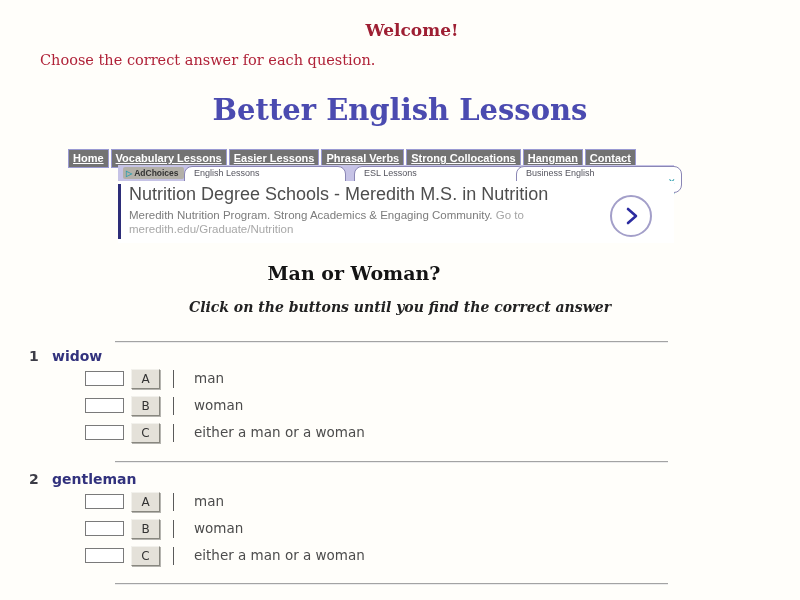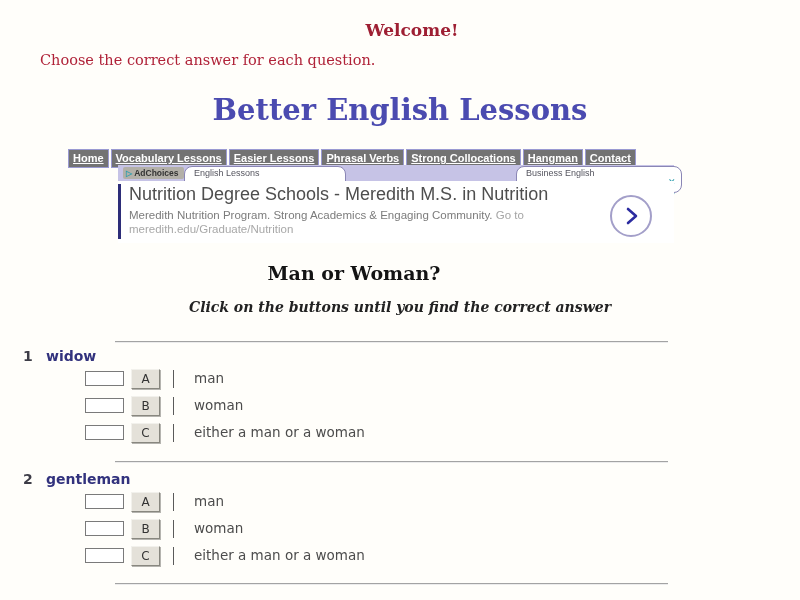--- a/index.html
+++ b/index.html
@@ -116,21 +116,21 @@
     position:absolute; left:115px; width:553px; height:2px;
     border-top:1px solid #a3a3a3; border-bottom:1px solid #ececec;
   }
   .rule-1 { top:341px; }
   .rule-2 { top:461px; }
   .rule-3 { top:583px; }
   .question { position:absolute; left:0; width:800px; }
   .q-1 { top:349px; }
   .q-2 { top:472px; }
   .q-head {
-    margin-left:23px; height:16px;
+    margin-left:29px; height:16px;
     font-size:14px; font-weight:bold; line-height:15px;
   }
   .q-num { display:inline-block; width:23px; color:#3c3c46; }
   .q-word { color:#32327d; }
   .choice-row {
     margin-left:85px; height:27px;
     display:flex; align-items:center;
   }
   .choice-row:first-of-type { margin-top:4px; }
   .answer-input {
@@ -171,20 +171,21 @@
   <a class="nav-item">Hangman</a>
   <a class="nav-item">Contact</a>
 </nav>
 
 <div class="ad-strip">
   <span class="adchoices-badge">
     <span class="play">▷</span>
     <span>AdChoices</span>
   </span>
   <span class="ad-pill pill-1">English Lessons</span>
+  <span class="ad-pill pill-2">ESL Lessons</span>
   <span class="ad-pill pill-3">Business English</span>
 </div>
 <span class="ad-close">✕</span>
 <span class="ad-tri">▷</span>
 
 <div class="ad">
   <div class="ad-vbar"></div>
   <div class="ad-headline">Nutrition Degree Schools - Meredith M.S. in Nutrition</div>
   <div class="ad-desc">
     <span>Meredith Nutrition Program. Strong Academics &amp; Engaging Community.</span>

